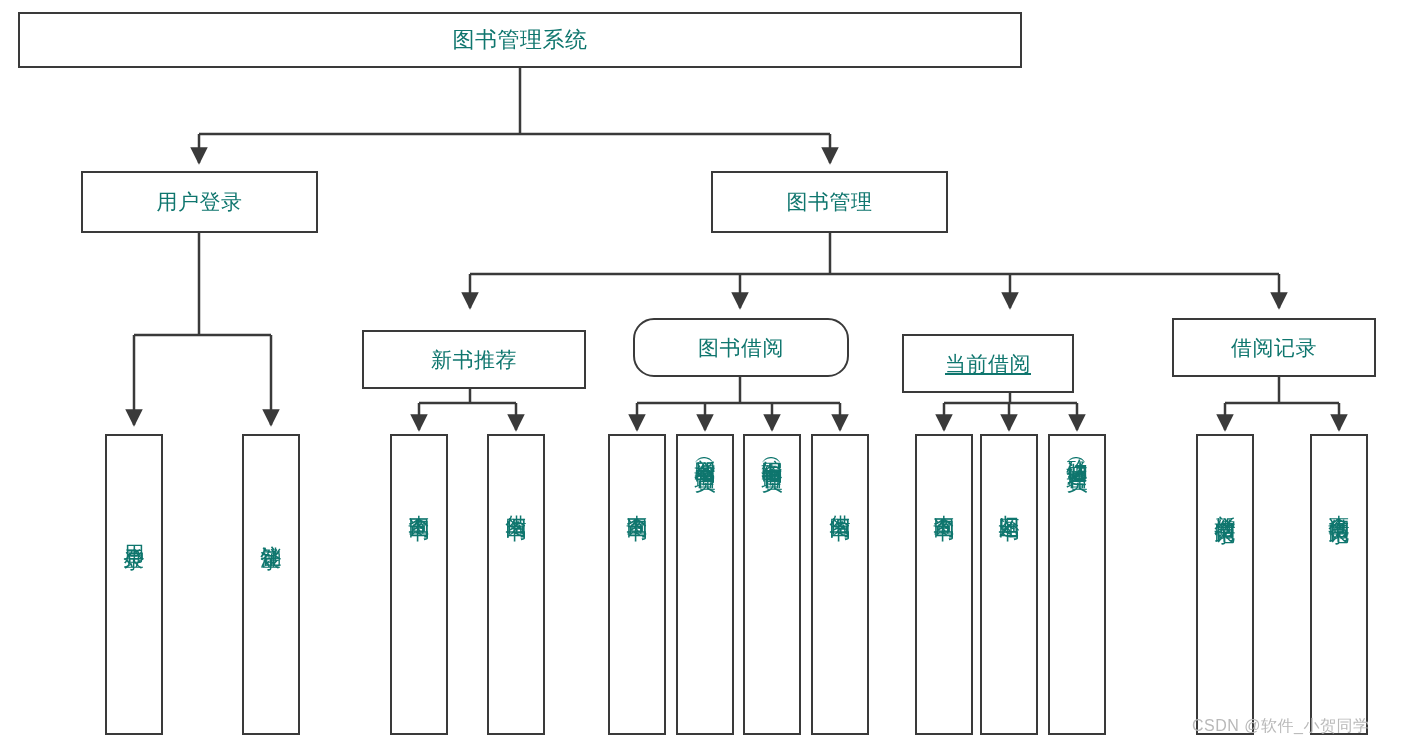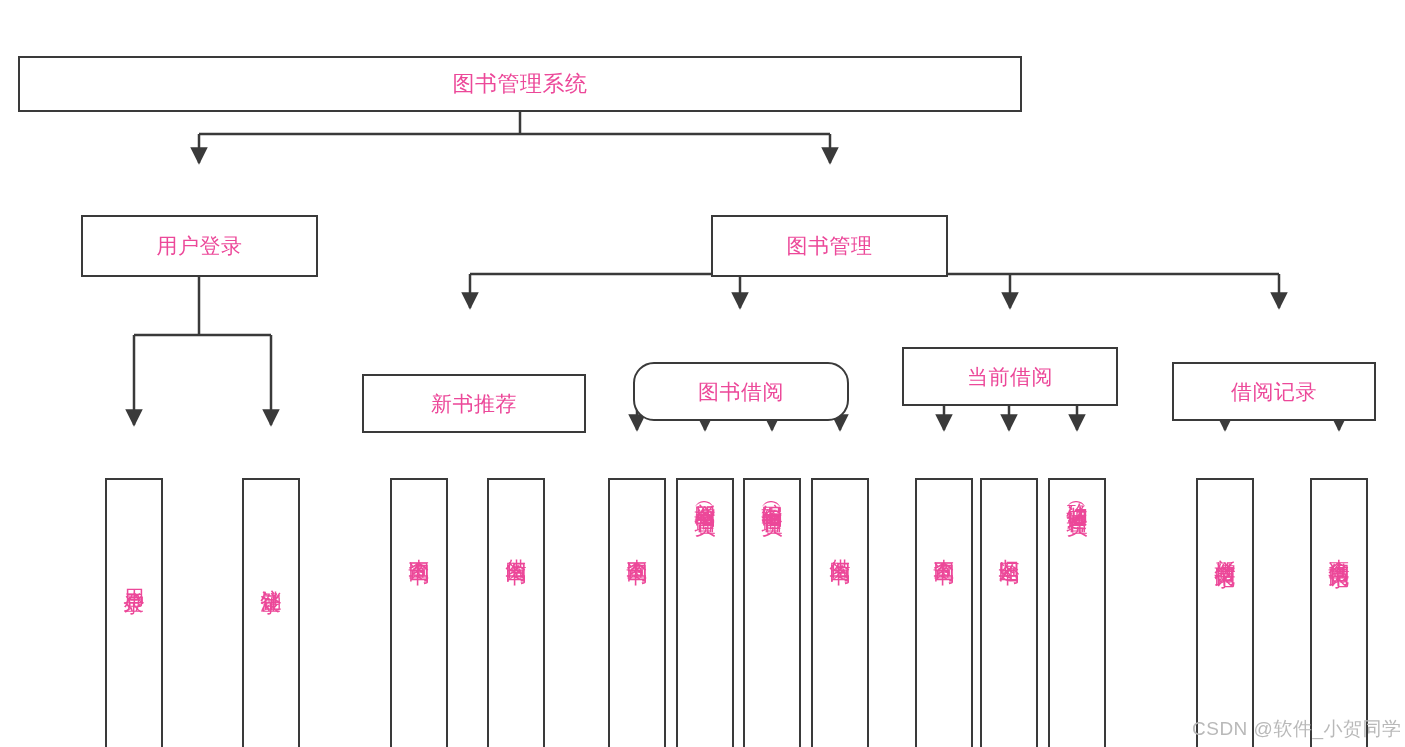--- a/index.html
+++ b/index.html
@@ -26,22 +26,21 @@
     pointer-events: none;
   }
   .node {
     position: absolute;
     box-sizing: border-box;
     border: 2.5px solid #3a3a3a;
     background: #ffffff;
     display: flex;
     align-items: center;
     justify-content: center;
-    color: #ec4899;
-    margin-top: 44px;
+    color: #0f766e;
   }
   .node .label {
     display: block;
     text-align: center;
     line-height: 1.12;
     letter-spacing: 0.5px;
   }
   
   .node.horiz .label {
     font-size: 21px;
@@ -64,21 +63,21 @@
     white-space: nowrap;
   }
   .node.vert.mid .label {
     margin-top: 56px;
   }
   .node.vert.midlow .label {
     margin-top: 86px;
   }
   .watermark {
     position: absolute;
-    font-size: 19px;
+    font-size: 16px;
     color: #b9b9b9;
     white-space: nowrap;
     letter-spacing: 0.5px;
   }
 </style>
 </head>
 <body>
 
 <div id="canvas">
 
@@ -145,21 +144,21 @@
   </div>
 
   <div class="node horiz" style="left:362px; top:330px; width:224px; height:59px;">
     <span class="label">新书推荐</span>
   </div>
 
   <div class="node horiz" style="left:633px; top:318px; width:216px; height:59px;border-radius:21px;">
     <span class="label">图书借阅</span>
   </div>
 
-  <div class="node horiz" style="left:902px; top:303px; width:216px; height:59px;">
+  <div class="node horiz" style="left:902px; top:334px; width:172px; height:59px;text-decoration:underline;">
     <span class="label">当前借阅</span>
   </div>
 
   <div class="node horiz" style="left:1172px; top:318px; width:204px; height:59px;">
     <span class="label">借阅记录</span>
   </div>
 
   <div class="node vert midlow" style="left:105px; top:434px; width:58px; height:301px;">
     <span class="label">用户登录</span>
   </div>

